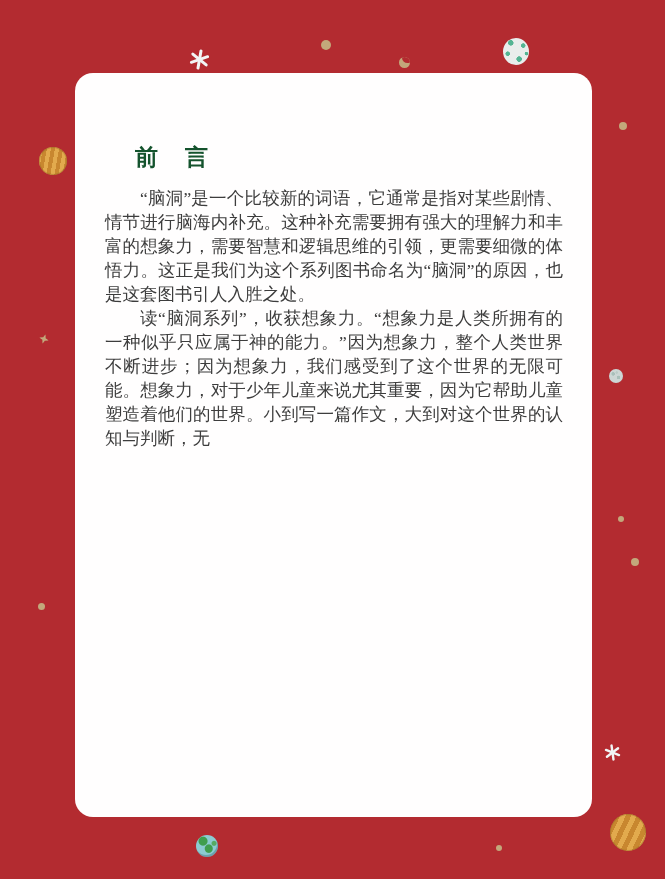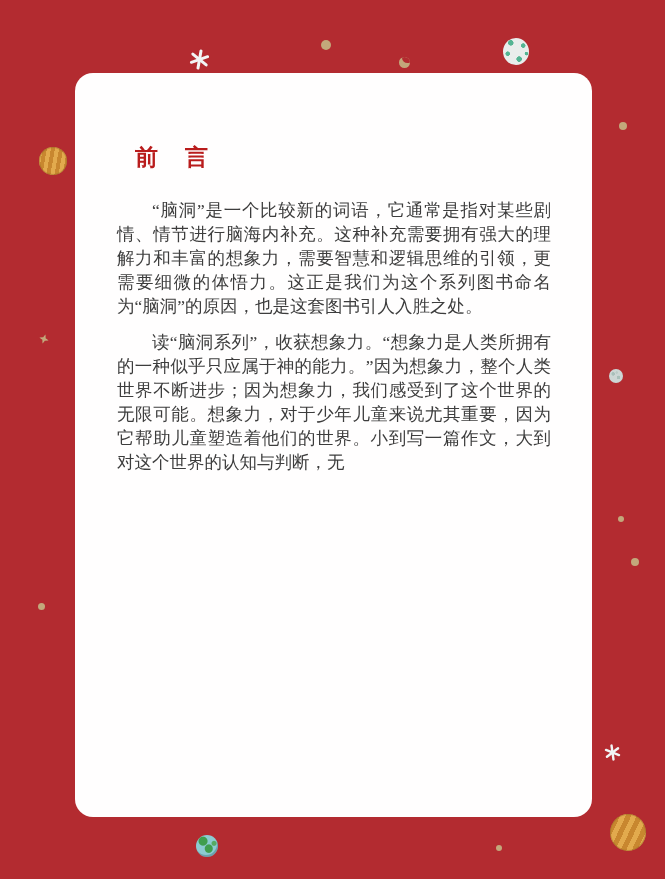--- a/index.html
+++ b/index.html
@@ -24,36 +24,36 @@
     height: 744px;
     background: #fffefe;
     border-radius: 18px;
   }
   .page-title {
     position: absolute;
     left: 60px;
     top: 58px;
     font-size: 23px;
     font-weight: bold;
-    color: #b91c1c;
+    color: #14532d;
     letter-spacing: 2px;
     line-height: 1;
   }
   .body-text {
     position: absolute;
     left: 30px;
     top: 113px;
     width: 458px;
     color: #3d3d3d;
     font-size: 17.5px;
     line-height: 24px;
     text-align: justify;
   }
   .body-text p {
-    margin: 12px;
+    margin: 0;
     text-indent: 2em;
   }
 
   
   .deco { position: absolute; pointer-events: none; }
 
   .dot {
     border-radius: 50%;
     background: #c3a87b;
   }

